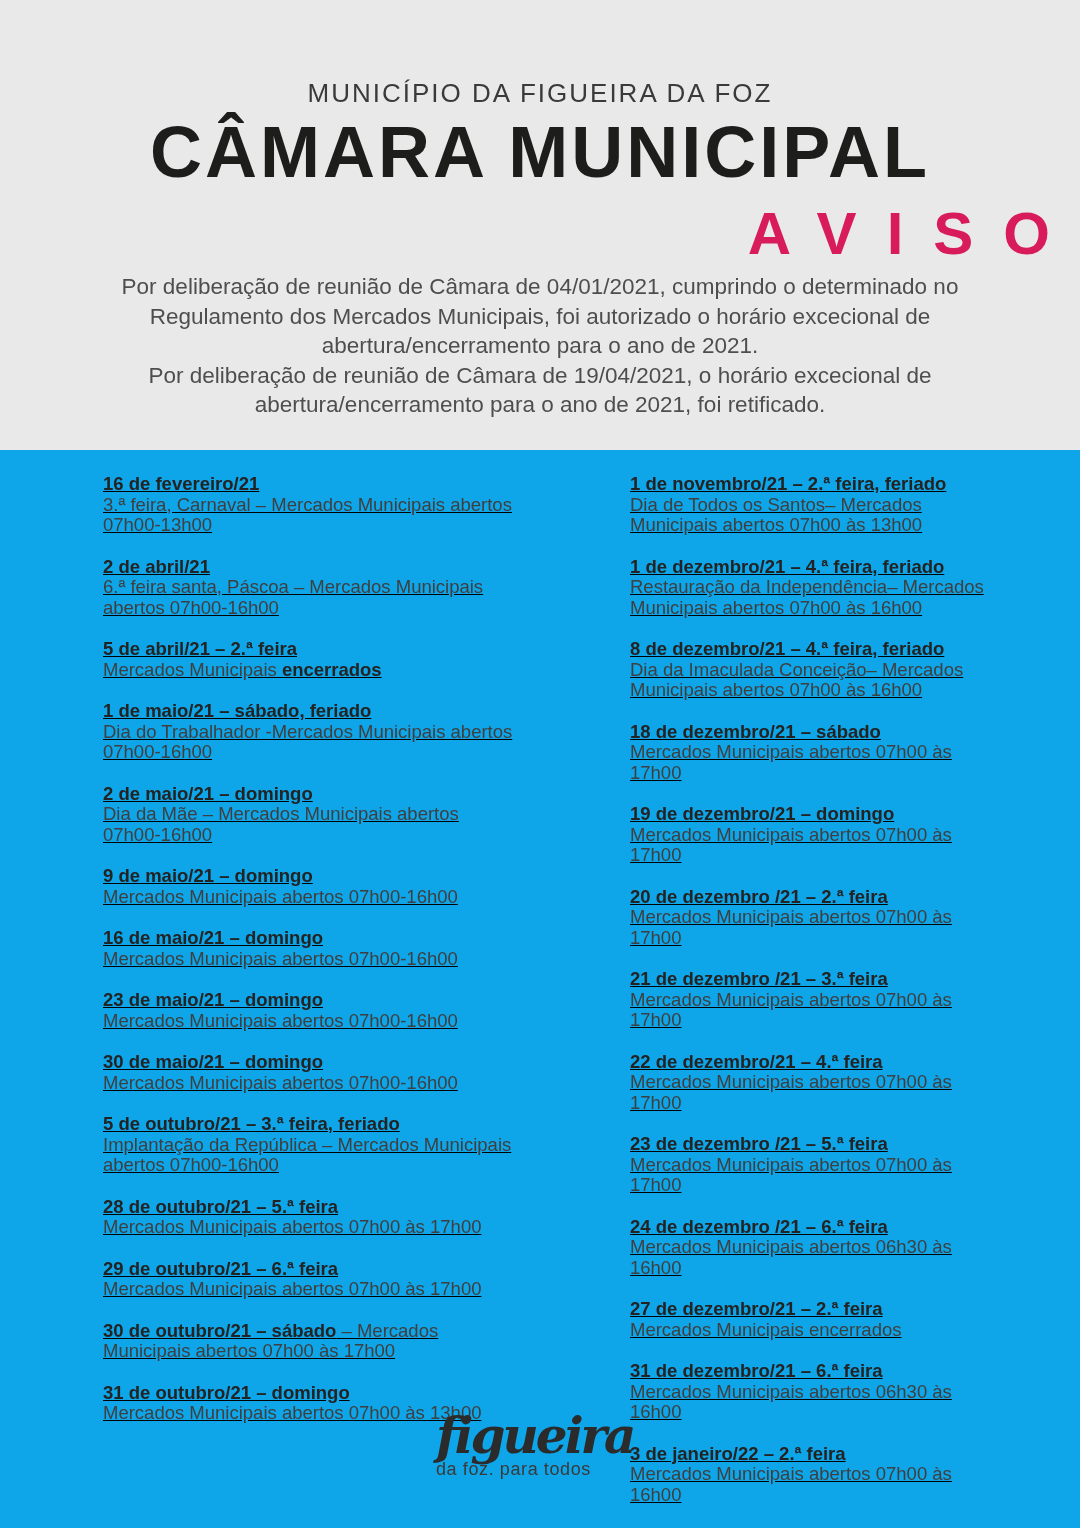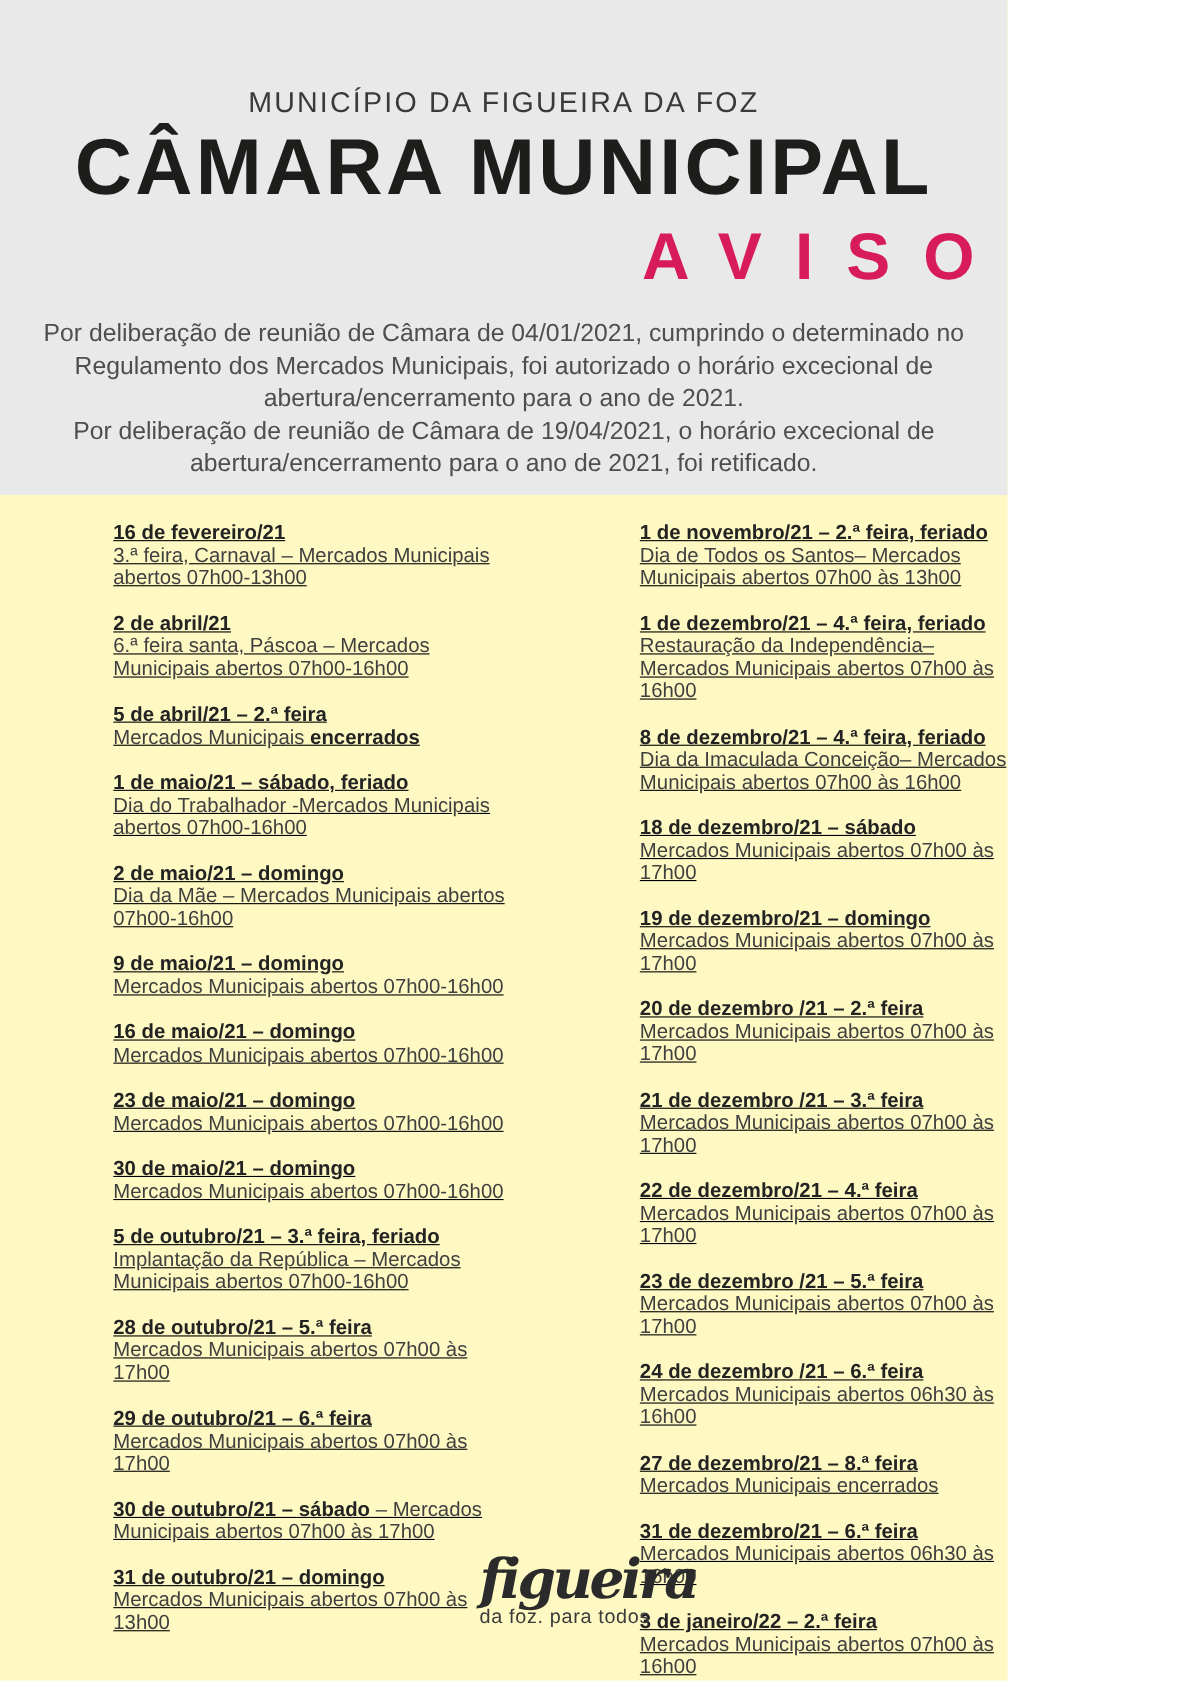--- a/index.html
+++ b/index.html
@@ -1,36 +1,36 @@
 <!DOCTYPE html>
 <html><head>
 <meta charset="utf-8">
 <style>
   html,body { margin:0; padding:0; background:#ffffff; }
   .page {
-    position:relative; width:916px; height:1528px; background:#fef9c3;
+    position:relative; width:1080px; height:1528px; background:#0ea5e9;
     font-family:"Liberation Sans", sans-serif; overflow:hidden;
   }
   .masthead {
     height:450px; background:#e9e9e9; text-align:center;
     box-sizing:border-box; padding-top:80px;
   }
   .subtitle {
     font-size:26px; letter-spacing:2px; color:#3a3a3a; font-weight:400; line-height:1;
   }
   .title {
     margin:10px 0 0; font-size:72px; line-height:1; font-weight:700;
     color:#1d1d1b; letter-spacing:3px;
   }
   .aviso {
     margin-top:16px; font-size:60px; line-height:1; font-weight:700;
     color:#d81b5b; letter-spacing:30px; padding-left:30px;
   }
   .intro {
-    margin:24px auto 0; width:900px; font-size:22.5px; line-height:29.5px;
+    margin:8px auto 0; width:900px; font-size:22.5px; line-height:29.5px;
     color:#4e4e4e; font-weight:400;
   }
   .intro p { margin:0; }
   .columns { display:flex; padding:24px 0 0 103px;text-decoration:underline; }
   .col-left { width:418px; margin-right:96px; }
   .col-right { width:378px;margin-left:13px; }
   .entry { margin:0 0 21px; font-size:18.5px; line-height:20.5px; }
   .seg-b { font-weight:700; color:#232323; }
   .seg-r { font-weight:400; color:#3f3f3f; }
   .logo { position:absolute; left:436px; top:1408px; width:190px; text-align:center; }
@@ -79,21 +79,21 @@
           <p class="entry"><span class="seg-b">1 de novembro/21 – 2.ª feira, feriado</span><br><span class="seg-r">Dia de Todos os Santos– Mercados Municipais abertos 07h00 às 13h00</span></p>
           <p class="entry"><span class="seg-b">1 de dezembro/21 – 4.ª feira, feriado</span><br><span class="seg-r">Restauração da Independência– Mercados Municipais abertos 07h00 às 16h00</span></p>
           <p class="entry"><span class="seg-b">8 de dezembro/21 – 4.ª feira, feriado</span><br><span class="seg-r">Dia da Imaculada Conceição– Mercados Municipais abertos 07h00 às 16h00</span></p>
           <p class="entry"><span class="seg-b">18 de dezembro/21 – sábado</span><br><span class="seg-r">Mercados Municipais abertos 07h00 às 17h00</span></p>
           <p class="entry"><span class="seg-b">19 de dezembro/21 – domingo</span><br><span class="seg-r">Mercados Municipais abertos 07h00 às 17h00</span></p>
           <p class="entry"><span class="seg-b">20 de dezembro /21 – 2.ª feira</span><br><span class="seg-r">Mercados Municipais abertos 07h00 às 17h00</span></p>
           <p class="entry"><span class="seg-b">21 de dezembro /21 – 3.ª feira</span><br><span class="seg-r">Mercados Municipais abertos 07h00 às 17h00</span></p>
           <p class="entry"><span class="seg-b">22 de dezembro/21 – 4.ª feira</span><br><span class="seg-r">Mercados Municipais abertos 07h00 às 17h00</span></p>
           <p class="entry"><span class="seg-b">23 de dezembro /21 – 5.ª feira</span><br><span class="seg-r">Mercados Municipais abertos 07h00 às 17h00</span></p>
           <p class="entry"><span class="seg-b">24 de dezembro /21 – 6.ª feira</span><br><span class="seg-r">Mercados Municipais abertos 06h30 às 16h00</span></p>
-          <p class="entry"><span class="seg-b">27 de dezembro/21 – 8.ª feira</span><br><span class="seg-r">Mercados Municipais encerrados</span></p>
+          <p class="entry"><span class="seg-b">27 de dezembro/21 – 2.ª feira</span><br><span class="seg-r">Mercados Municipais encerrados</span></p>
           <p class="entry"><span class="seg-b">31 de dezembro/21 – 6.ª feira</span><br><span class="seg-r">Mercados Municipais abertos 06h30 às 16h00</span></p>
           <p class="entry"><span class="seg-b">3 de janeiro/22 – 2.ª feira</span><br><span class="seg-r">Mercados Municipais abertos 07h00 às 16h00</span></p>
         </div>
 
     </section>
   </main>
 
   <div class="logo">
     <div class="logo-wordmark">figueira</div>
     <div class="logo-tagline">da foz. para todos</div>

